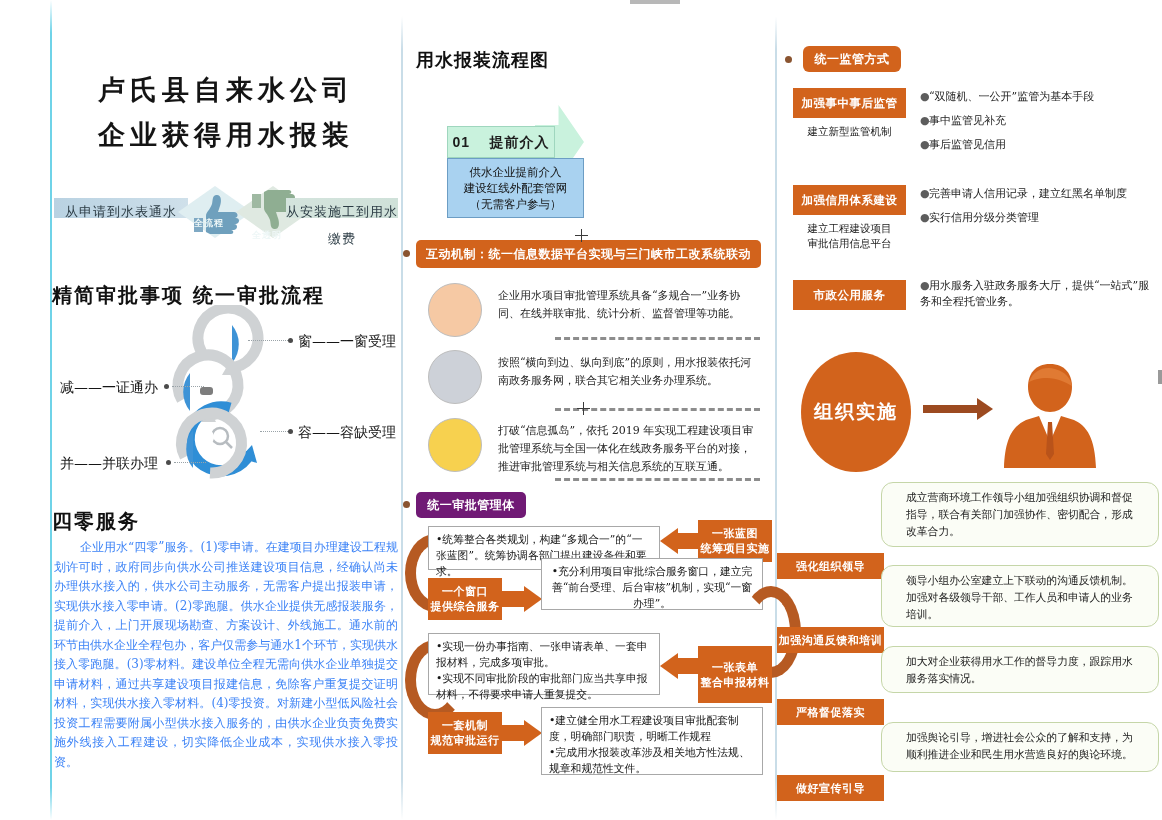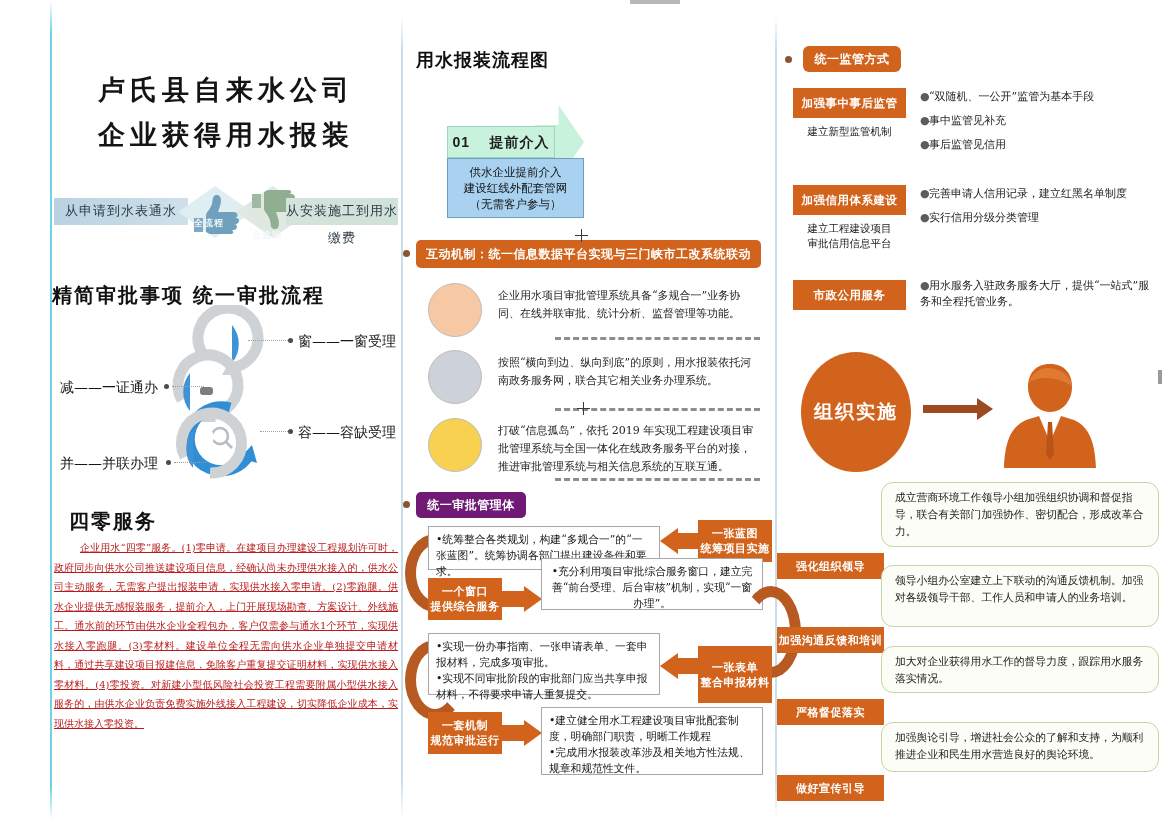--- a/index.html
+++ b/index.html
@@ -25,22 +25,22 @@
   #left-col{position:absolute;left:52px;top:0;width:348px;height:820px;}
   .co-title{
     font-family:"DejaVu Serif","Liberation Serif",serif;
     font-weight:bold;color:#141414;text-align:center;letter-spacing:5px;
   }
   #title-1{position:absolute;left:0;top:72px;width:348px;font-size:27px;}
   #title-2{position:absolute;left:0;top:117px;width:348px;font-size:27px;}
 
   #banner{position:absolute;left:2px;top:192px;width:344px;height:40px;}
   .banner-tag{
-    position:absolute;top:6px;height:27px;line-height:27px;
-    font-family:Liberation Mono, monospace;
+    position:absolute;top:6px;height:20px;line-height:27px;
+    font-family:Liberation Serif, serif;
     font-size:13px;color:#2b3b44;letter-spacing:1px;text-align:center;
   }
   #banner-left{left:0;width:134px;background:linear-gradient(to right,#b9d2e2,#cfe0ea);}
   #banner-right{left:232px;width:112px;background:linear-gradient(to right,#d4e4dd,#cfe1d9);}
   .hand{position:absolute;top:-8px;width:78px;height:56px;}
   #hand-up{left:122px;}
   #hand-dn{left:180px;}
   .hand-lbl{position:absolute;font-size:9px;font-weight:bold;color:#eef7f7;letter-spacing:1px;}
   #hand-lbl-1{left:140px;top:25px;}
   #hand-lbl-2{left:198px;top:37px;}
@@ -58,28 +58,27 @@
   #cyc-l1{left:246px;top:333px;}
   #cyc-l2{left:8px;top:379px;}
   #cyc-l3{left:246px;top:424px;}
   #cyc-l4{left:8px;top:455px;}
   .lead{position:absolute;height:1px;border-top:1px dotted #9aa3a8;}
   .leaddot{position:absolute;width:5px;height:5px;border-radius:50%;background:#4b4b4b;}
 
   #sec-head-2{
     position:absolute;left:0;top:508px;width:348px;
     font-family:"DejaVu Sans","Liberation Sans",sans-serif;
-    font-size:20px;font-weight:bold;color:#111;letter-spacing:2px;padding-left:17px;
+    font-size:20px;font-weight:bold;color:#111;letter-spacing:2px;
   }
   #body-text{
     position:absolute;left:2px;top:538px;width:344px;
     font-family:"DejaVu Serif","Liberation Serif",serif;
-    font-size:10px;line-height:19.5px;color:#b91c1c;text-align:justify;
+    font-size:12px;line-height:19.5px;color:#3b82f6;text-align:justify;
     text-indent:26px;
-    text-decoration:underline;
   }
 
   
   #mid-col{position:absolute;left:403px;top:0;width:372px;height:820px;}
   #mid-title{
     position:absolute;left:13px;top:48px;
     font-size:18px;font-weight:bold;color:#111;letter-spacing:1px;
     font-family:"DejaVu Sans","Liberation Sans",sans-serif;
   }
   .arrowcard{position:absolute;width:137px;height:118px;}
@@ -172,21 +171,21 @@
     line-height:34px;letter-spacing:2px;
   }
   #org-arrow{position:absolute;left:146px;top:53px;width:55px;height:8px;background:#9c4a20;}
   #org-arrow::after{
     content:"";position:absolute;right:-15px;top:-7px;width:0;height:0;
     border-top:11px solid transparent;border-bottom:11px solid transparent;
     border-left:16px solid #9c4a20;
   }
   .gbox{
     position:absolute;background:#fbfdf6;border:1px solid #c5d6a8;border-radius:12px;
-    box-sizing:border-box;font-size:10.8px;line-height:17px;color:#1b1b1b;padding:6px 13px;
+    box-sizing:border-box;font-size:10.8px;line-height:17px;color:#1b1b1b;padding:6px 24px;
     font-family:"DejaVu Serif","Liberation Serif",serif;
   }
   .mtag{
     position:absolute;background:#d2631c;color:#fff;font-size:11px;font-weight:bold;
     text-align:center;line-height:26px;height:26px;width:107px;letter-spacing:0.5px;margin-top:40px;
   }
   .cursor{position:absolute;width:13px;height:13px;}
   .cursor::before,.cursor::after{content:"";position:absolute;background:#3a3a3a;}
   .cursor::before{left:6px;top:0;width:1px;height:13px;}
   .cursor::after{left:0;top:6px;width:13px;height:1px;}

